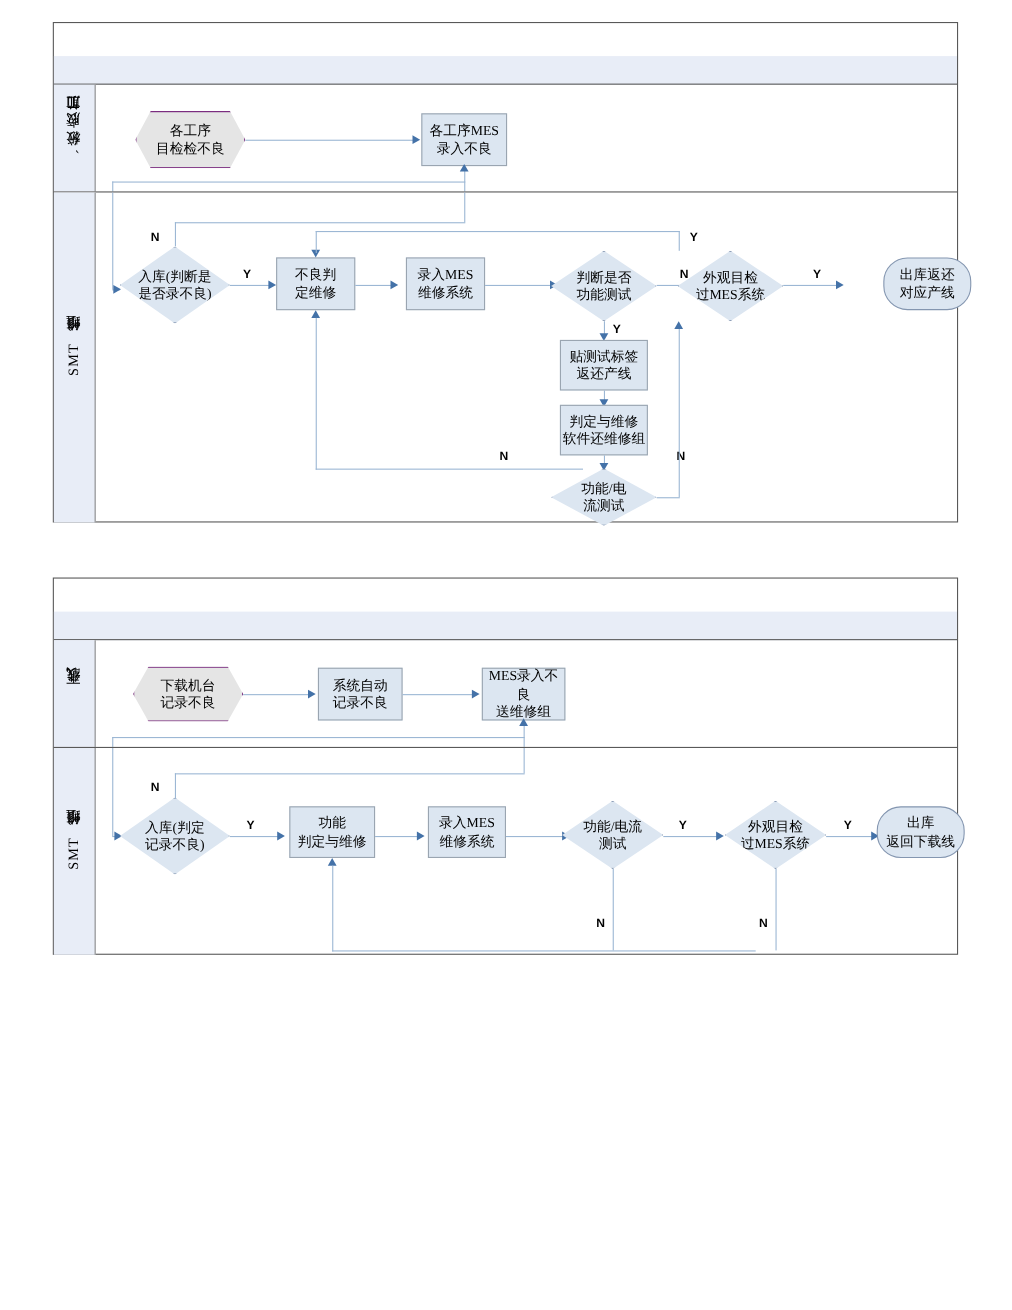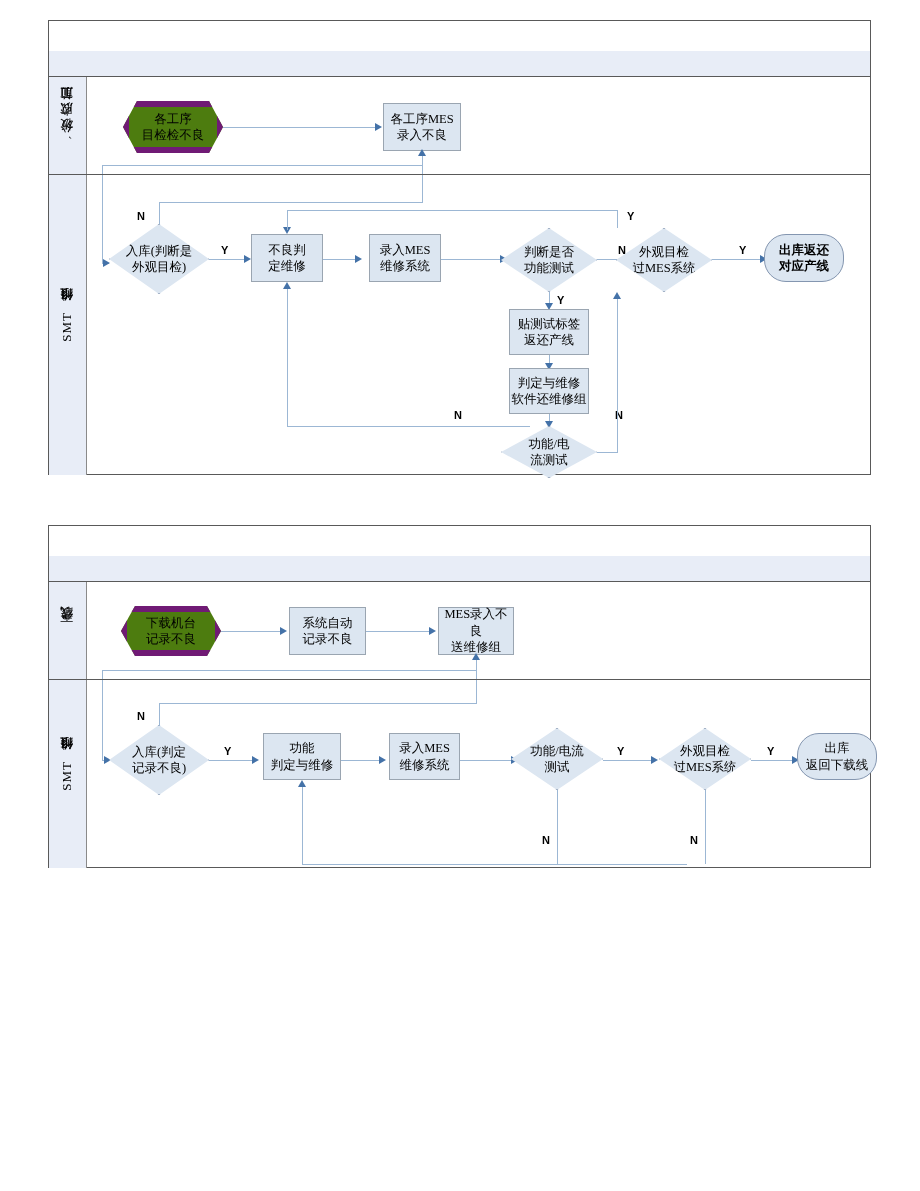--- a/index.html
+++ b/index.html
@@ -57,21 +57,21 @@
   }
   .node .txt{white-space:pre-line;display:block;}
 
   .n-rect{
     background:#dce6f1;border:1px solid #9aa5b1;
   }
   .n-round{
     background:#dce6f1;border:1px solid #8496b0;border-radius:22px;
   }
   .n-hex{
-    background:#4d7c0f;border:6px solid #701a75;
+    background:#e5e5e5;border:1px solid #701a75;
     clip-path:polygon(14% 0,86% 0,100% 50%,86% 100%,14% 100%,0 50%);
   }
   .n-diam{
     background:#dce6f1;border:1px solid #8496b0;
     clip-path:polygon(50% 0,100% 50%,50% 100%,0 50%);
   }
   .n-diam .txt,.n-hex .txt{position:relative;z-index:2;}
 
   
   .ln{position:absolute;background:#9cb7d4;}
@@ -129,21 +129,21 @@
         <span>SMT维修组</span>
       </div>
       <div class="lane-body">
 
         <div class="ln lnv" style="left:15px;top:0px;height:88px;"></div>
         <div class="ln lnh" style="left:15px;top:88px;width:7px;"></div>
         <div class="arw arw-r" style="left:16px;top:84px;"></div>
 
         <div class="node n-diam" style="left:22px;top:49px;width:100px;height:70px;">
           <span class="txt">入库(判断是
-外观目检)</span>
+是否录不良)</span>
         </div>
         <div class="lbl" style="left:50px;top:36px;">N</div>
 
         <div class="ln lnv" style="left:72px;top:27px;height:22px;"></div>
         <div class="ln lnh" style="left:72px;top:27px;width:264px;"></div>
         <div class="ln lnv" style="left:335px;top:0px;height:27px;"></div>
 
         <div class="lbl" style="left:134px;top:70px;">Y</div>
         <div class="ln lnh" style="left:122px;top:84px;width:36px;"></div>
         <div class="arw arw-r" style="left:157px;top:80px;"></div>
@@ -214,21 +214,21 @@
         <div class="node n-diam" style="left:529px;top:53px;width:96px;height:64px;">
           <span class="txt">外观目检
 过MES系统</span>
         </div>
         <div class="lbl" style="left:540px;top:36px;">Y</div>
 
         <div class="lbl" style="left:652px;top:70px;">Y</div>
         <div class="ln lnh" style="left:625px;top:84px;width:49px;"></div>
         <div class="arw arw-r" style="left:673px;top:80px;"></div>
 
-        <div class="node n-round" style="left:677px;top:59px;width:80px;height:48px;font-weight:bold;">
+        <div class="node n-round" style="left:716px;top:59px;width:80px;height:48px;">
           <span class="txt">出库返还
 对应产线</span>
         </div>
       </div>
     </div>
   </div>
 
   <div class="diagram" style="left:48px;top:525px;width:823px;height:343px;">
 
     <div class="diag-sub" style="top:30px;"></div>

